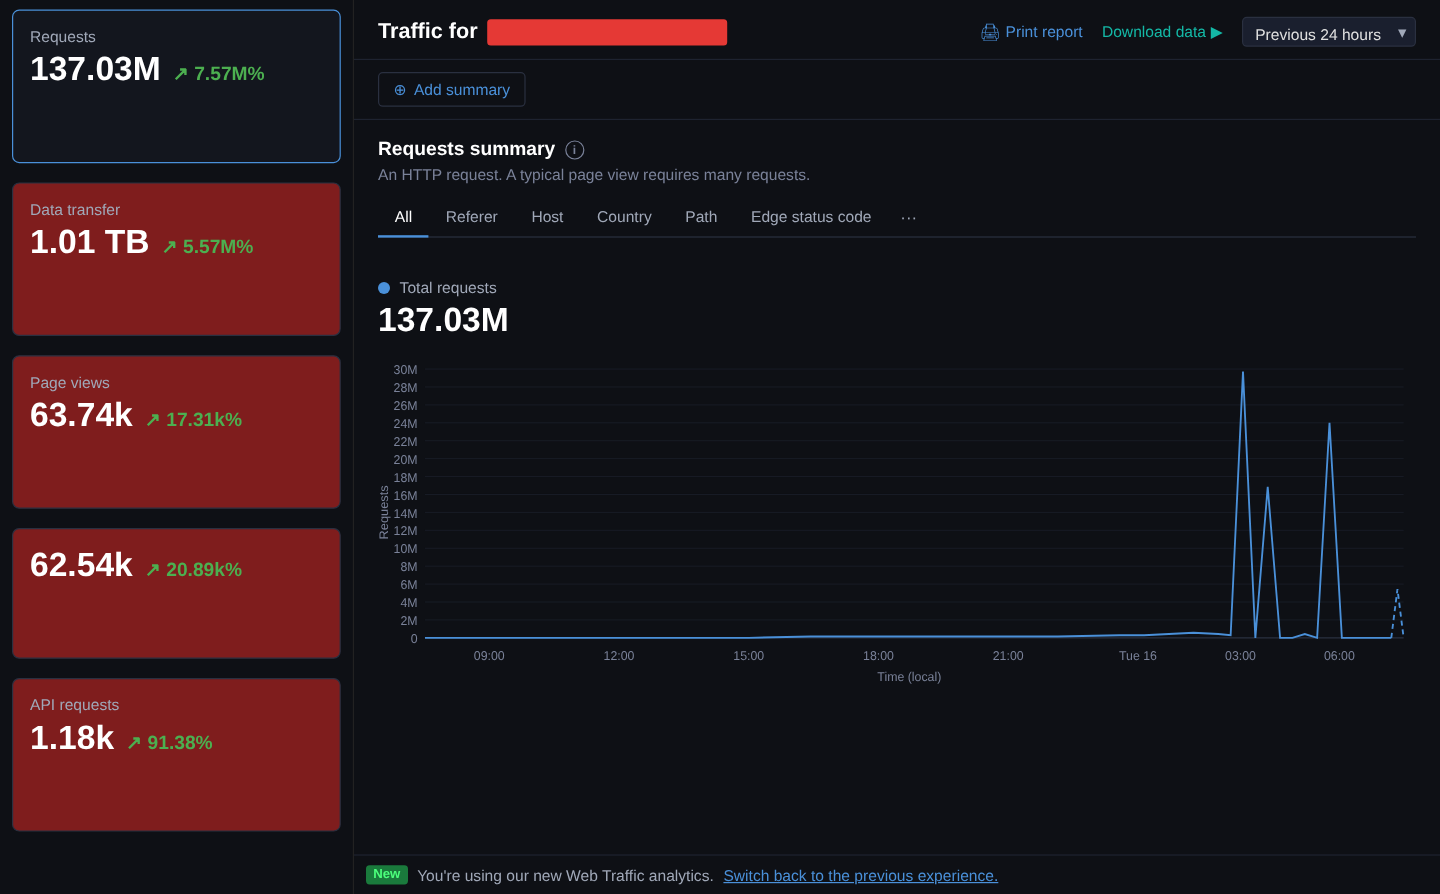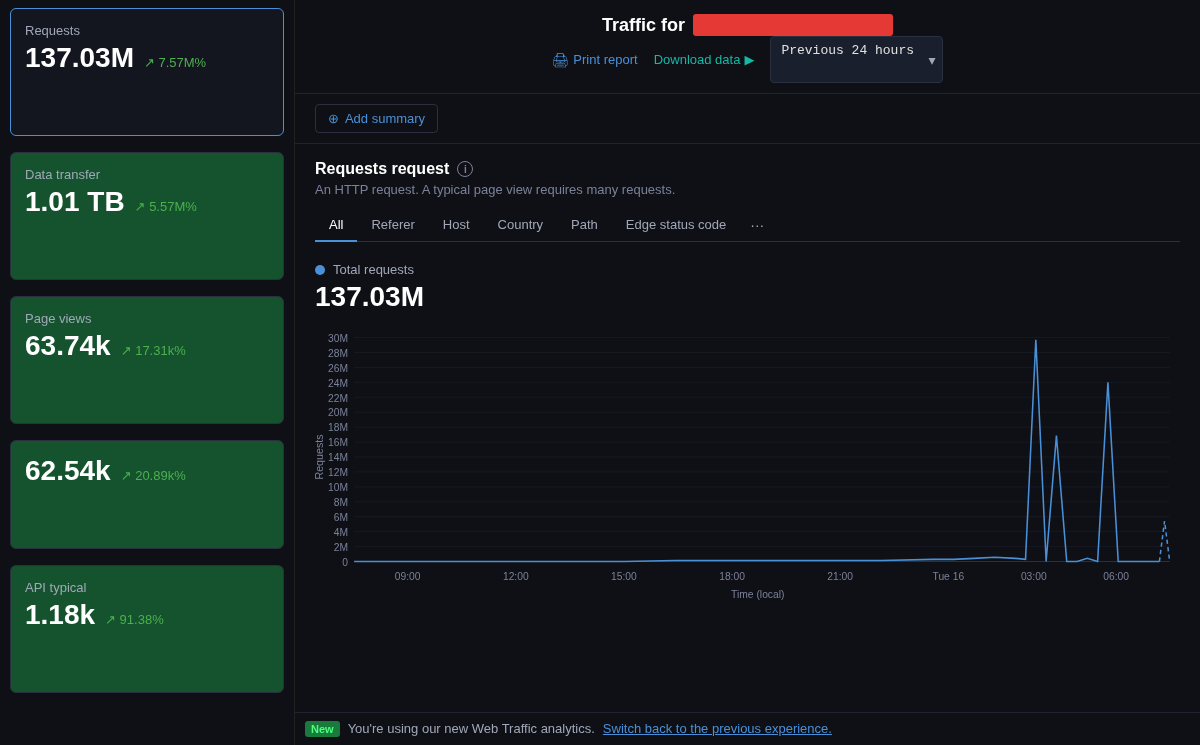--- a/index.html
+++ b/index.html
@@ -29,43 +29,43 @@
       gap: 0;
       padding: 0;
       border-right: 1px solid #222;
       overflow-y: auto;
     }
     .stat-card {
       border: 1px solid #2a3040;
       border-radius: 6px;
       margin: 8px 10px;
       padding: 14px 14px 10px 14px;
-      background: #14532d;
+      background: #7f1d1d;
     }
     .stat-card.active {
       border-color: #4a90d9;
       background: #13161e;
     }
     .stat-label {
       font-size: 13px;
       color: #a0a8b8;
       margin-bottom: 4px;
     }
     .stat-value {
       font-size: 28px;
       font-weight: 700;
       color: #ffffff;
       display: flex;
       align-items: baseline;
       gap: 10px;
     }
     .stat-change {
-      font-size: 13px;
+      font-size: 16px;
       color: #4caf50;
-      font-weight: 400;
+      font-weight: 700;
     }
     .stat-change::before {
       content: '↗ ';
     }
     .sparkline {
       margin-top: 8px;
       height: 40px;
       width: 100%;
     }
     
@@ -75,21 +75,20 @@
       flex-direction: column;
       overflow: hidden;
       background: #0e1015;
     }
     .main-header {
       display: flex;
       align-items: center;
       justify-content: space-between;
       padding: 14px 20px 10px 20px;
       border-bottom: 1px solid #1e2330;
-      flex-direction: column;
     }
     .traffic-title {
       font-size: 18px;
       font-weight: 600;
       color: #fff;
       display: flex;
       align-items: center;
       gap: 8px;
     }
     .redacted-bar {
@@ -121,25 +120,24 @@
       display: flex;
       align-items: center;
       gap: 4px;
     }
     .time-dropdown {
       background: #1a1f2e;
       border: 1px solid #2a3040;
       border-radius: 4px;
       color: #e0e0e0;
       font-size: 13px;
-      padding: 6px 28px 24px 10px;
+      padding: 6px 28px 2px 10px;
       cursor: pointer;
       appearance: none;
       position: relative;
-      font-family: Liberation Mono, monospace;
     }
     .time-dropdown-wrapper {
       position: relative;
       display: inline-block;
     }
     .time-dropdown-wrapper::after {
       content: '▾';
       position: absolute;
       right: 8px;
       top: 50%;
@@ -180,21 +178,21 @@
     .section-subtitle {
       font-size: 13px;
       color: #7a8299;
       margin-bottom: 12px;
     }
     .tabs {
       display: flex;
       align-items: center;
       gap: 0;
       border-bottom: 1px solid #2a3040;
-      margin-bottom: 20px;
+      margin-bottom: 34px;
     }
     .tab {
       padding: 8px 14px;
       font-size: 13px;
       color: #a0a8b8;
       cursor: pointer;
       border-bottom: 2px solid transparent;
       margin-bottom: -1px;
     }
     .tab.active {
@@ -235,21 +233,21 @@
     .chart-svg {
       width: 100%;
       height: 100%;
     }
     
     .bottom-bar {
       padding: 8px 10px;
       background: #0e1015;
       border-top: 1px solid #1e2330;
       display: flex;
-      align-items: flex-start;
+      align-items: flex-end;
       gap: 8px;
       font-size: 13px;
       color: #a0a8b8;
       flex-wrap: wrap;
     }
     .new-badge {
       background: #1a7a3c;
       color: #4cff7c;
       border-radius: 3px;
       font-size: 11px;
@@ -316,21 +314,21 @@
       <div class="stat-card">
     <div class="stat-value">
       62.54k
       <span class="stat-change">20.89k%</span>
     </div>
     <svg class="sparkline" viewBox="0 0 270 40" preserveAspectRatio="none">
       <polyline fill="none" stroke="#4a90d9" stroke-width="1.5" points="M0,38 L70,37 L110,36 L135,28 L148,12 L153,16 L158,32 L185,36 L220,37 L260,38"></polyline>
     </svg>
   </div>
       <div class="stat-card">
-    <div class="stat-label">API typical</div>
+    <div class="stat-label">API requests</div>
     <div class="stat-value">
       1.18k
       <span class="stat-change">91.38%</span>
     </div>
     <svg class="sparkline" viewBox="0 0 270 40" preserveAspectRatio="none">
       <polyline fill="none" stroke="#4a90d9" stroke-width="1.5" points="M0,38 L40,38 L80,37 L120,37 L140,36 L150,34 L155,32 L160,30 L165,28 L170,26 L175,24 L180,26 L185,22 L190,18 L195,20 L200,24 L210,28 L220,30 L240,32 L260,35"></polyline>
     </svg>
   </div>
     </div>
 
@@ -360,21 +358,21 @@
 
     <div class="filter-row">
       <button class="add-filter-btn">
         <span>⊕</span>
         <span>Add summary</span>
       </button>
     </div>
 
     <div class="content-area">
       <div class="section-title">
-        <span>Requests request</span>
+        <span>Requests summary</span>
         <span class="info-icon">i</span>
       </div>
       <div class="section-subtitle">An HTTP request. A typical page view requires many requests.</div>
 
       <div class="tabs">
 
         <span class="tab active">All</span>
           <span class="tab">Referer</span>
           <span class="tab">Host</span>
           <span class="tab">Country</span>

